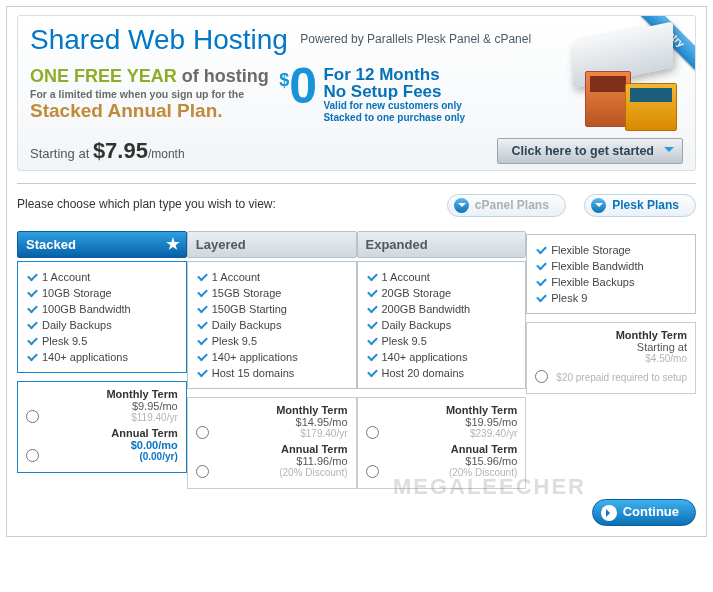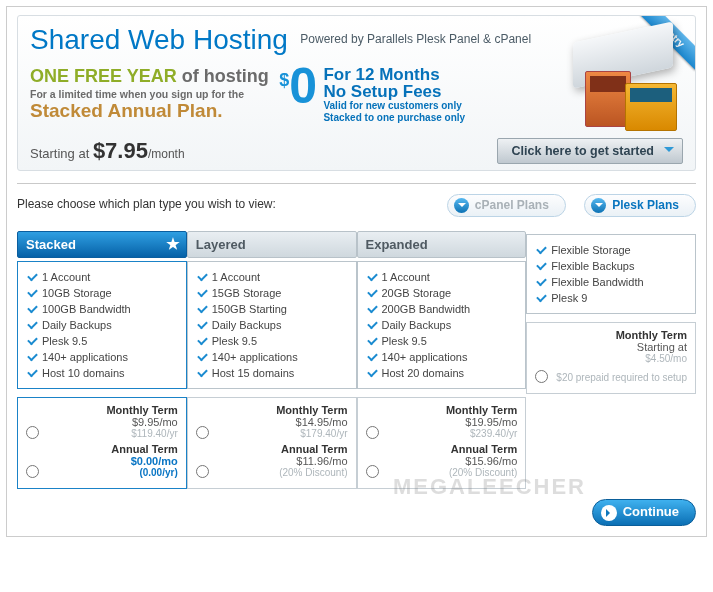--- a/index.html
+++ b/index.html
@@ -130,21 +130,20 @@
       <div class="plan featured">
         <div class="plan-head">Stacked<span class="star">★</span></div>
         <div class="plan-box">
           <ul>
             <li>1 Account</li>
             <li>10GB Storage</li>
             <li>100GB Bandwidth</li>
             <li>Daily Backups</li>
             <li>Plesk 9.5</li>
             <li>140+ applications</li>
-            <li>Host 10 domains</li>
           </ul>
         </div>
         <div class="term-box">
           <div class="term">
             <input type="radio" style="">
             <div class="term-r">
               <div class="term-name">Monthly Term</div>
               <div class="term-price">$9.95/mo</div>
               <div class="term-alt">$119.40/yr</div>
             </div>
@@ -220,22 +219,22 @@
               <div class="term-price">$15.96/mo</div>
               <div class="term-alt">(20% Discount)</div>
             </div>
           </div>
         </div>
       </div>
       <div class="plan">
         <div class="plan-box">
           <ul>
             <li>Flexible Storage</li>
+            <li>Flexible Bandwidth</li>
             <li>Flexible Backups</li>
-            <li>Flexible Bandwidth</li>
             <li>Plesk 9</li>
           </ul>
         </div>
         <div class="term-box">
           <div class="term">
             <input type="radio" style="">
             <div class="term-r">
               <div class="term-name">Monthly Term</div>
               <div class="term-price">Starting at</div>
               <div class="term-alt">$4.50/mo</div>

